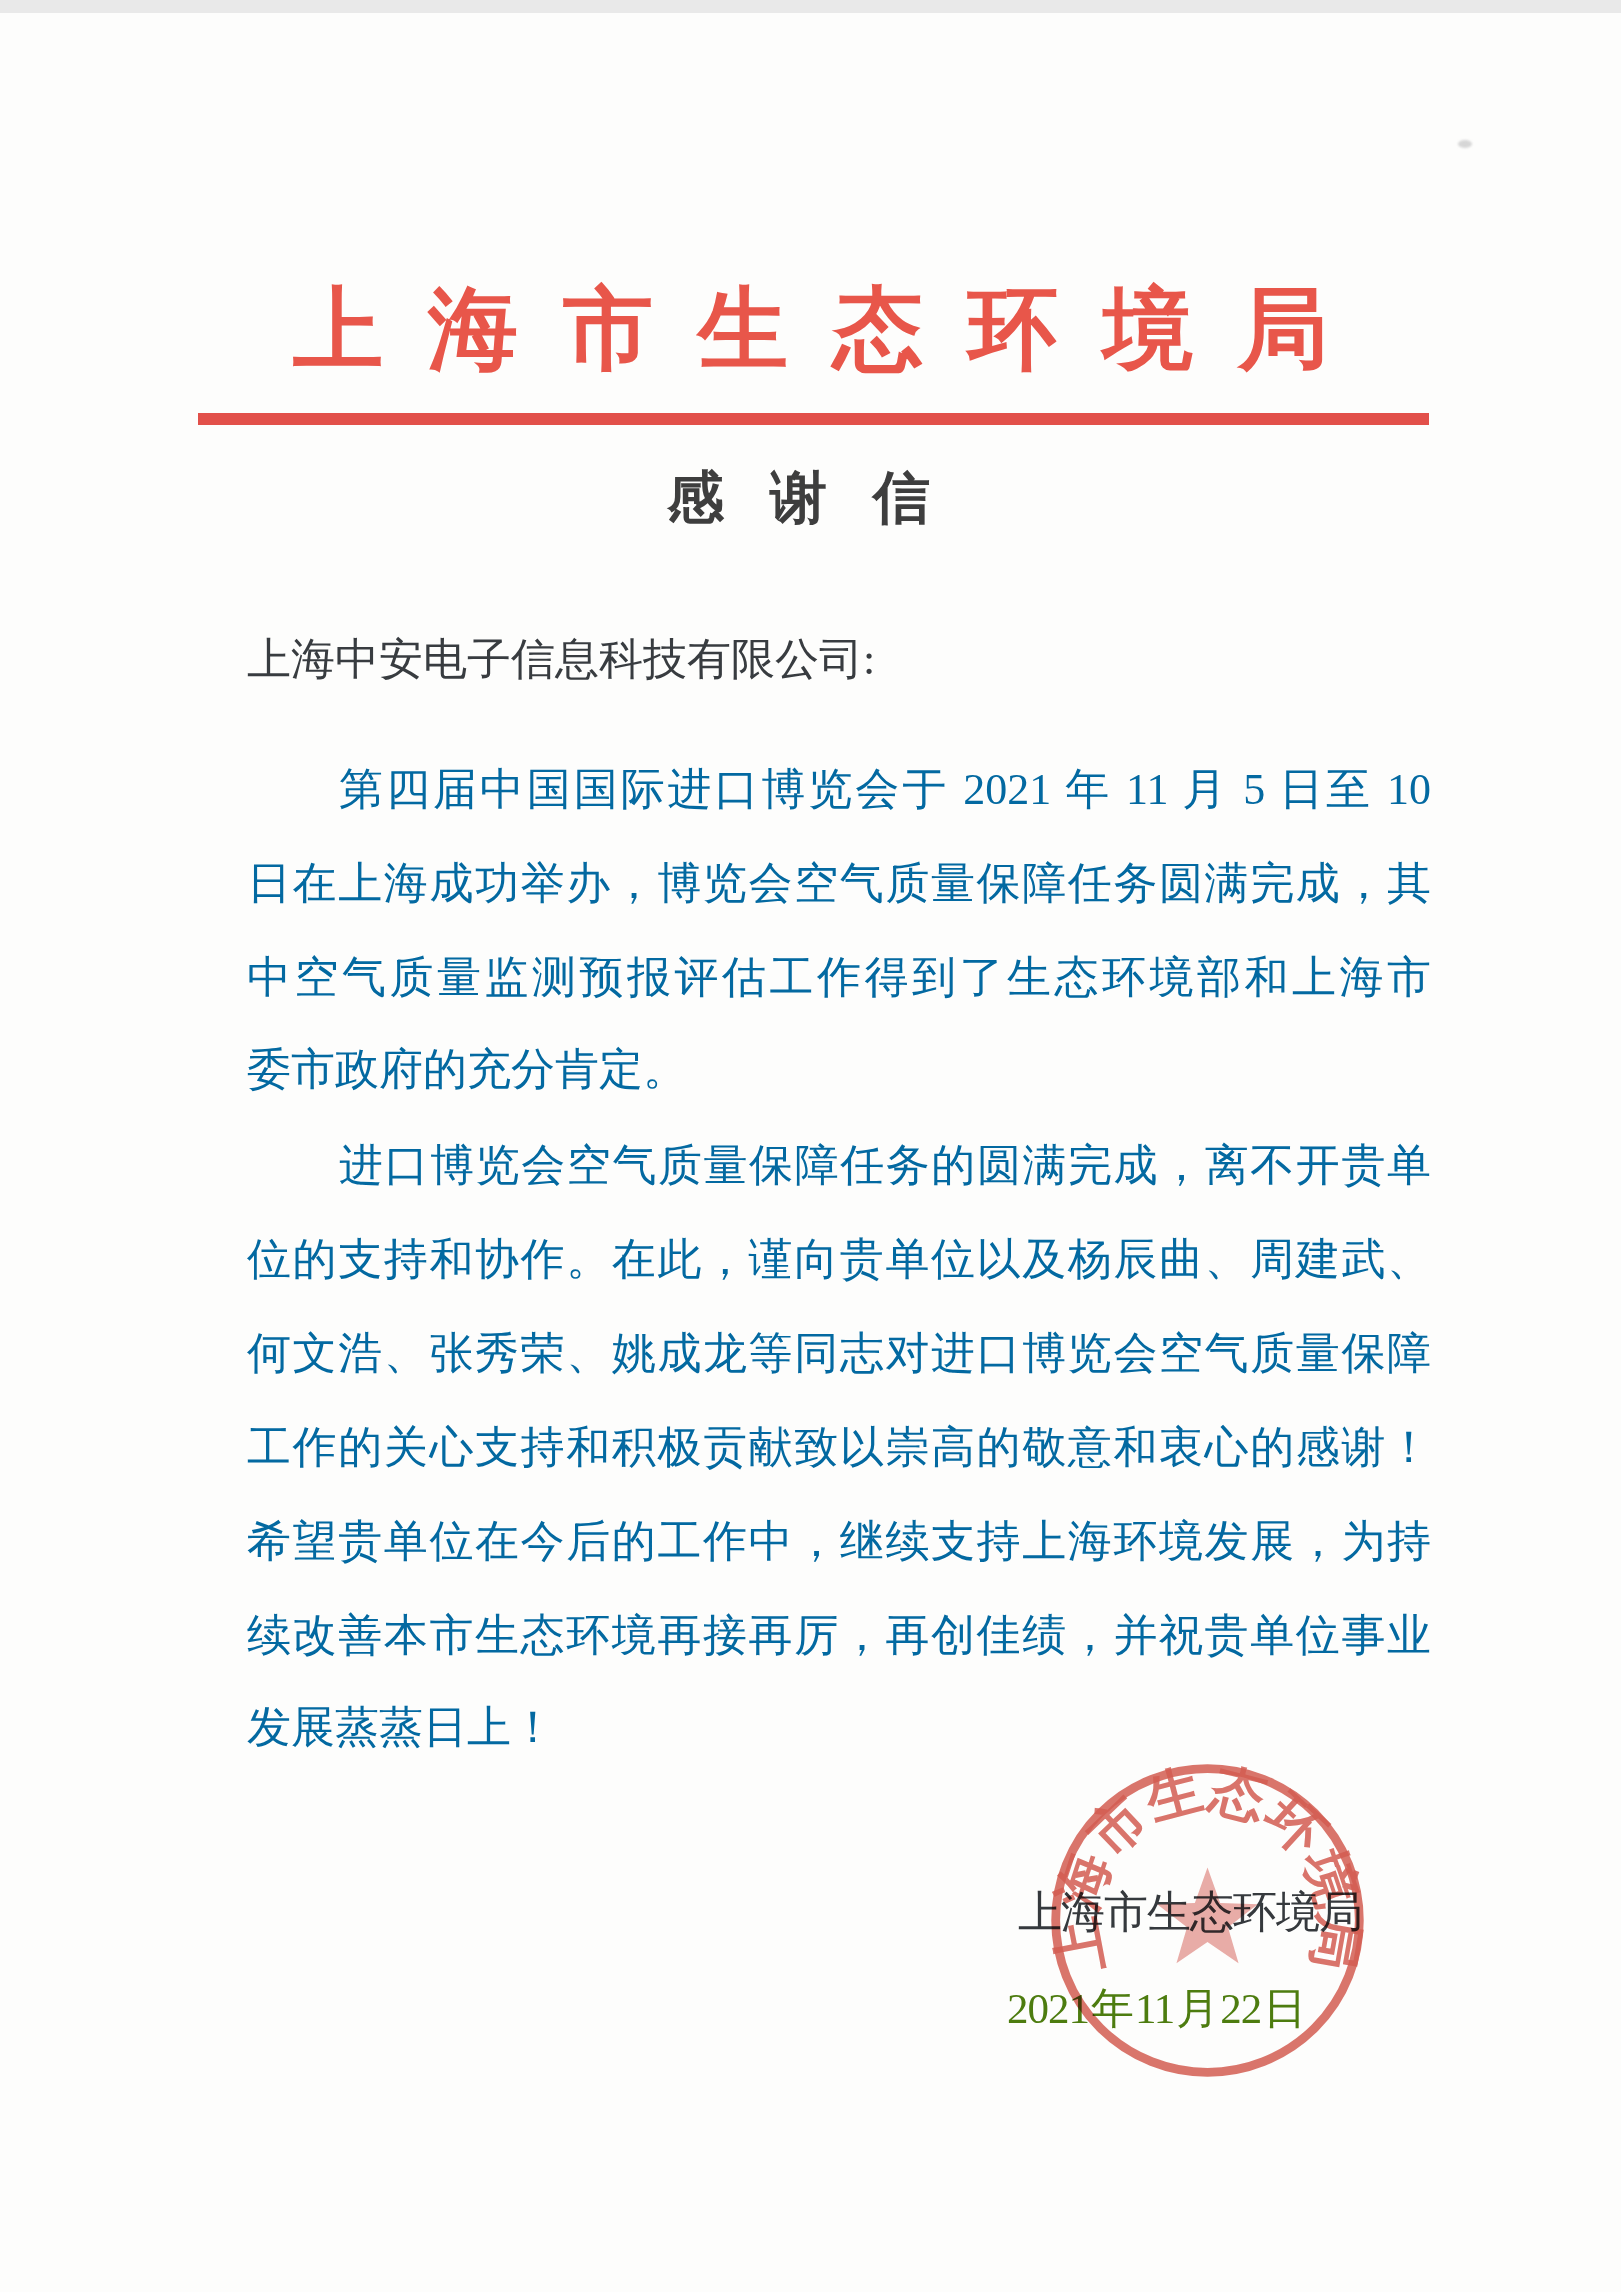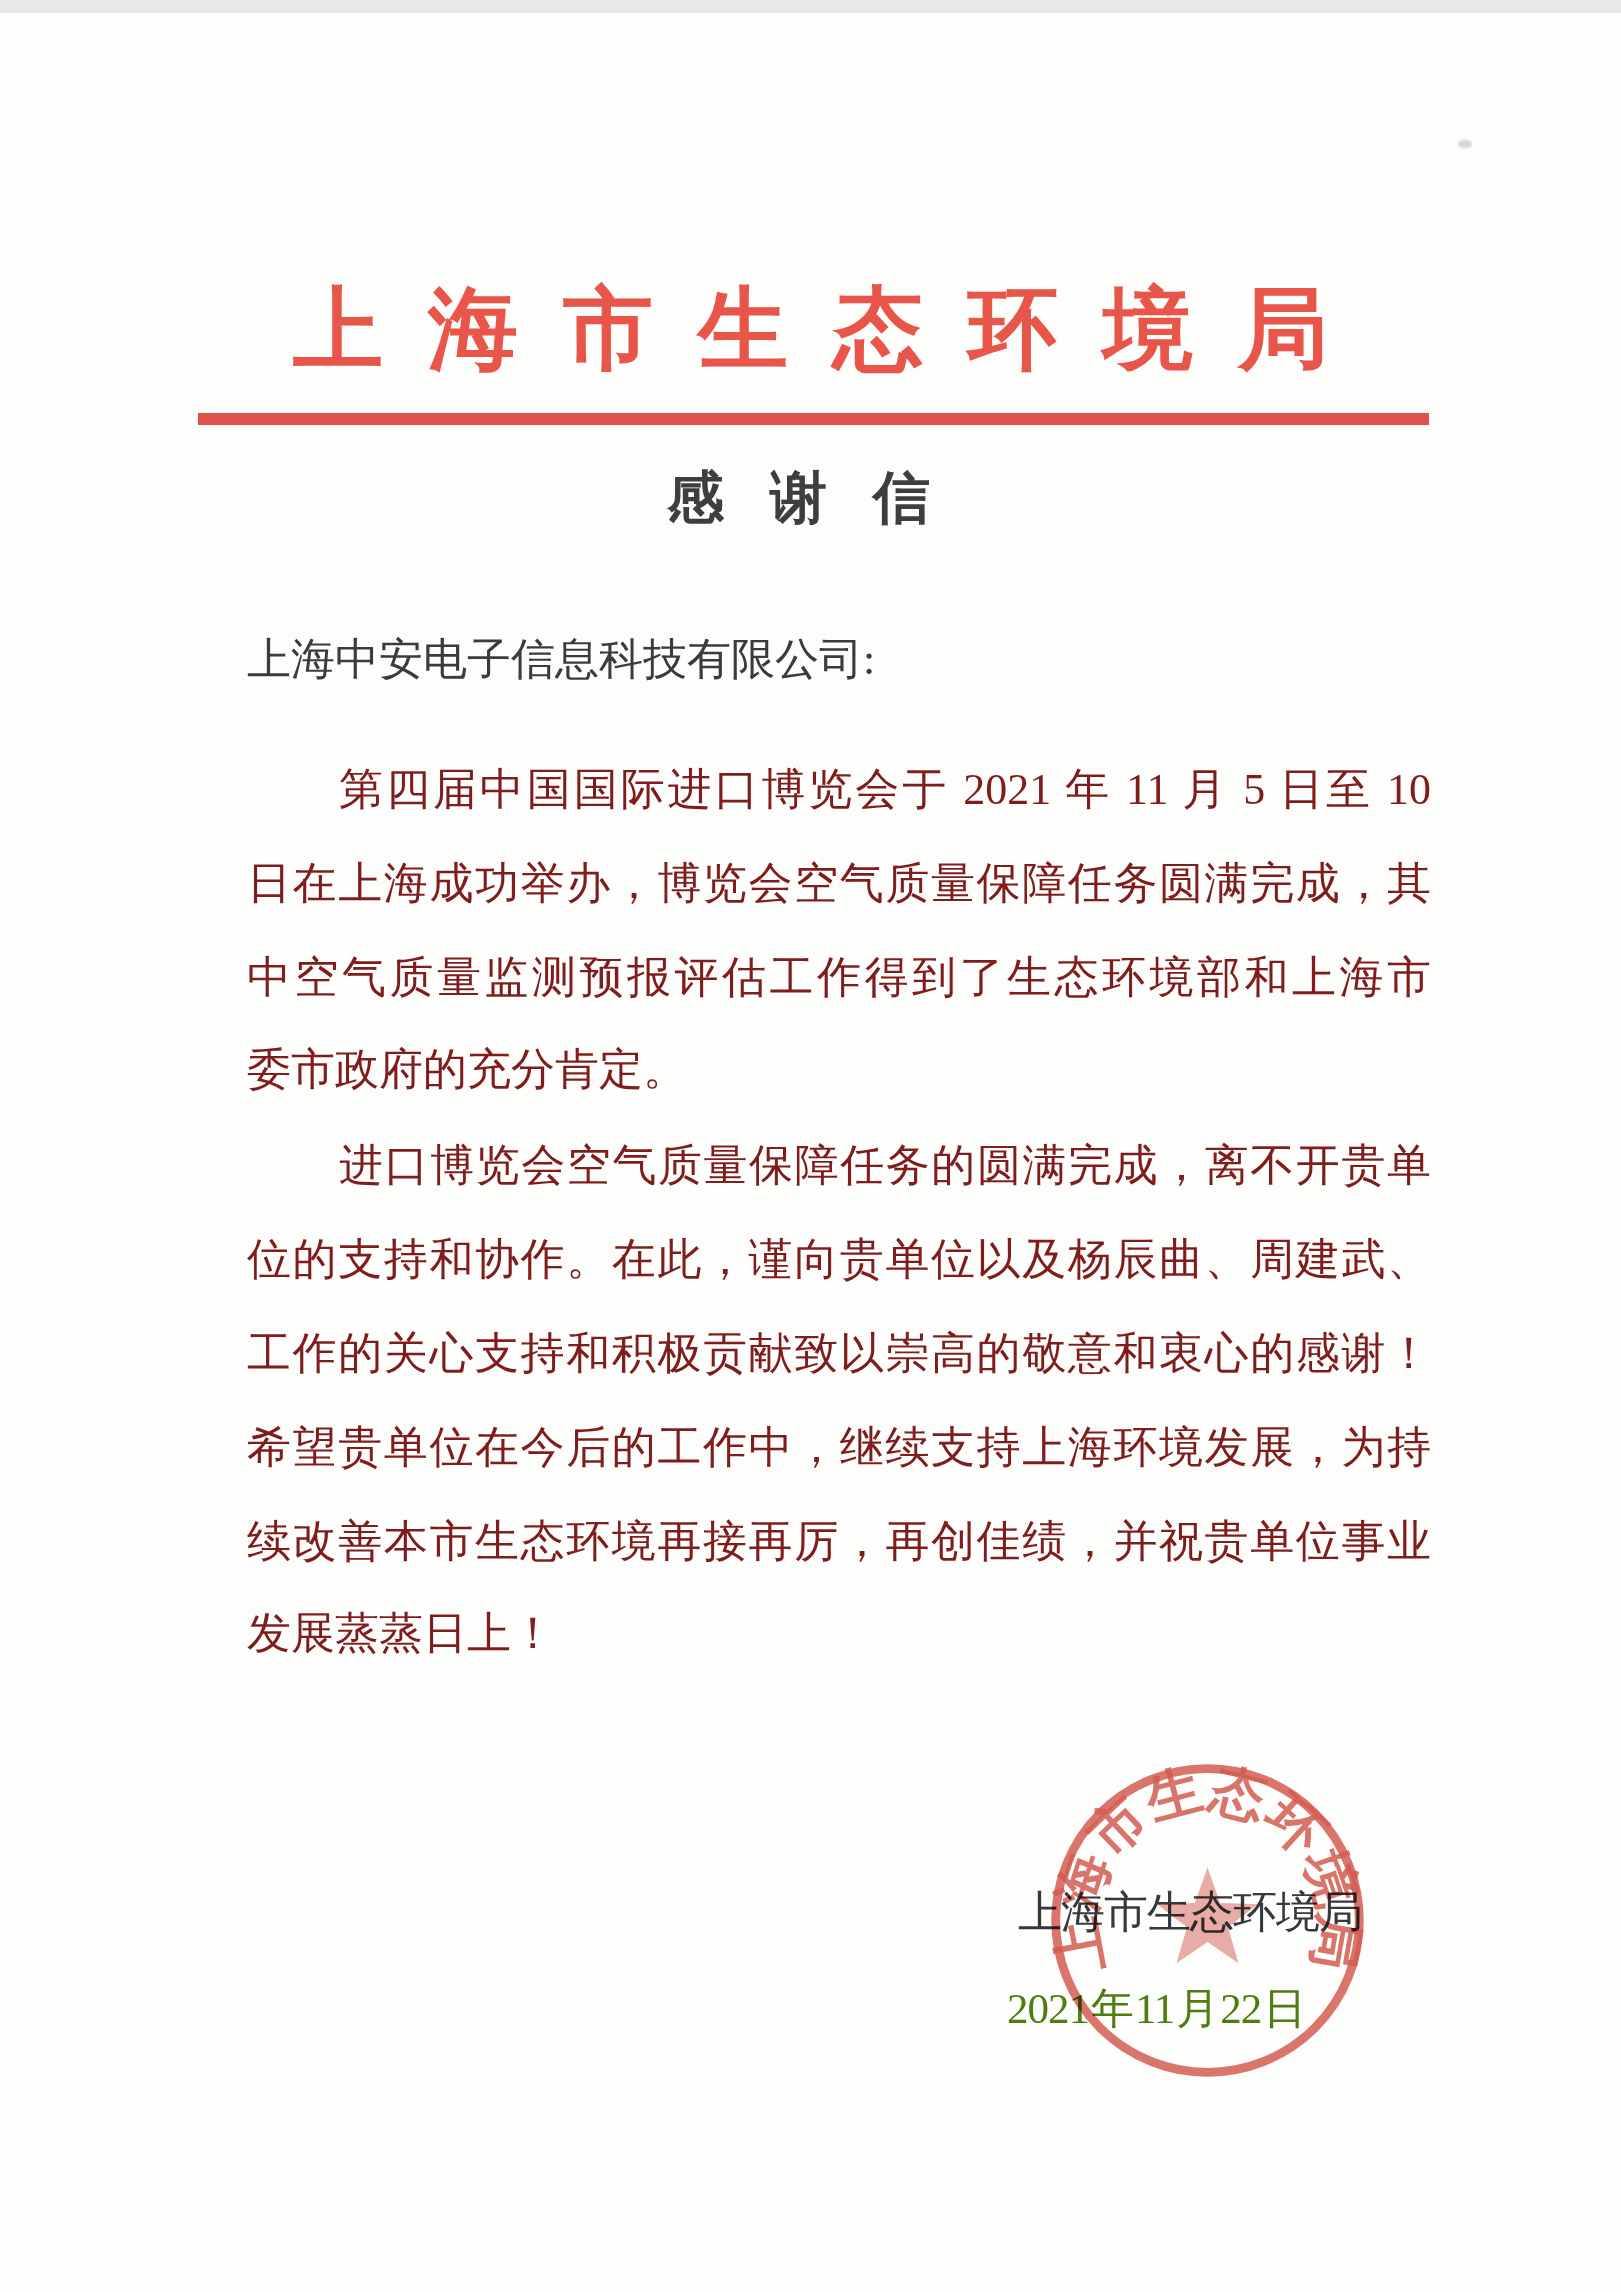--- a/index.html
+++ b/index.html
@@ -32,21 +32,21 @@
     color:#3e3e3e;white-space:nowrap;
   }
   
   .addressee{
     position:absolute;left:247px;top:600px;width:1184px;
     font-size:44px;line-height:94px;color:#383c40;
     text-align:left;white-space:nowrap;
   }
   .body-block{
     position:absolute;left:247px;top:730px;width:1184px;
-    color:#7f1d1d;font-size:44px;
+    color:#0369a1;font-size:44px;
   }
   .line{
     height:94px;line-height:94px;
     text-align:justify;text-align-last:justify;
     text-justify:inter-character;
   }
   .line.indent{padding-left:92px;}
   .line.nofill{text-align:center;text-align-last:left;font-family:Liberation Mono, monospace;}
   
   .sig-org{
@@ -86,20 +86,21 @@
 
   <div class="addressee">上海中安电子信息科技有限公司:</div>
 
   <div class="body-block">
     <div class="line indent">第四届中国国际进口博览会于 2021 年 11 月 5 日至 10</div>
     <div class="line">日在上海成功举办，博览会空气质量保障任务圆满完成，其</div>
     <div class="line">中空气质量监测预报评估工作得到了生态环境部和上海市</div>
     <div class="line nofill">委市政府的充分肯定。</div>
     <div class="line indent">进口博览会空气质量保障任务的圆满完成，离不开贵单</div>
     <div class="line">位的支持和协作。在此，谨向贵单位以及杨辰曲、周建武、</div>
+    <div class="line">何文浩、张秀荣、姚成龙等同志对进口博览会空气质量保障</div>
     <div class="line">工作的关心支持和积极贡献致以崇高的敬意和衷心的感谢！</div>
     <div class="line">希望贵单位在今后的工作中，继续支持上海环境发展，为持</div>
     <div class="line">续改善本市生态环境再接再厉，再创佳绩，并祝贵单位事业</div>
     <div class="line nofill">发展蒸蒸日上！</div>
   </div>
 
   <div class="sig-org">上海市生态环境局</div>
   <div class="sig-date">2021 年 11 月 22 日</div>
 
   <svg class="seal" viewBox="0 0 340 340" xmlns="http://www.w3.org/2000/svg">

